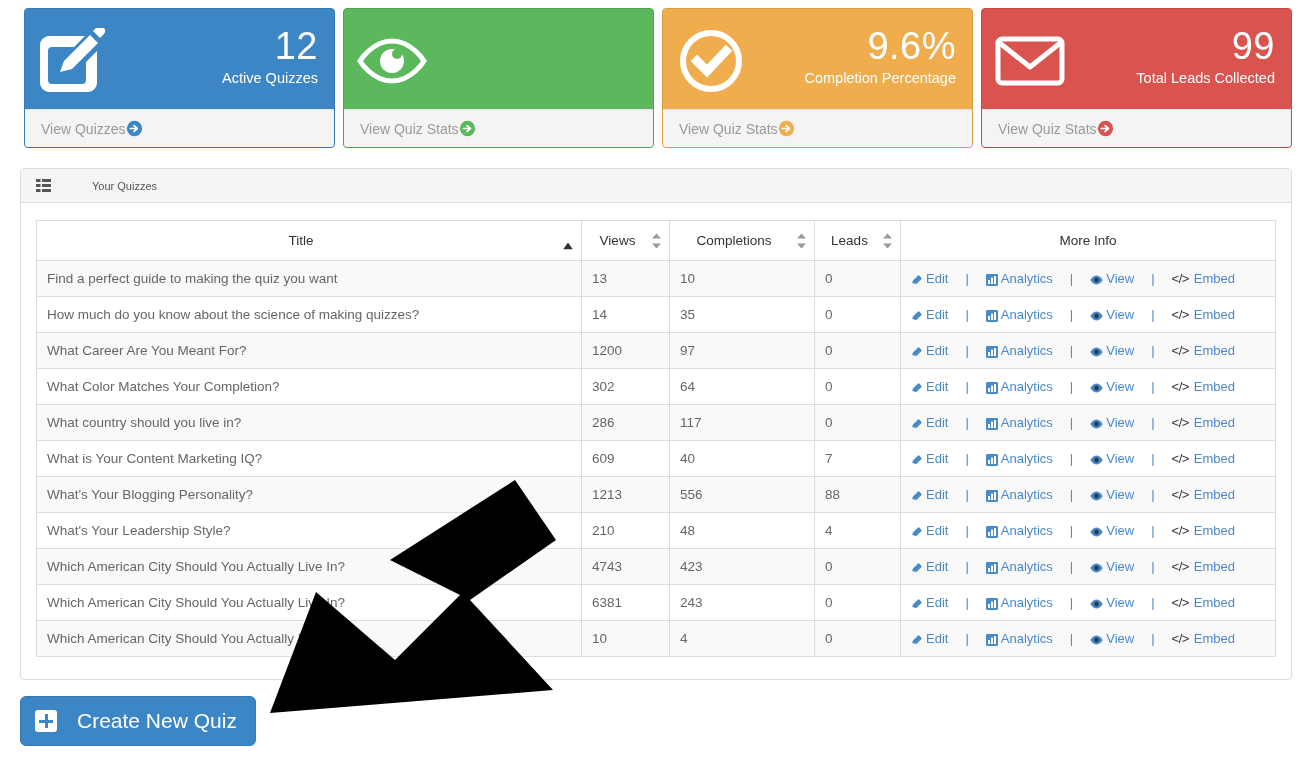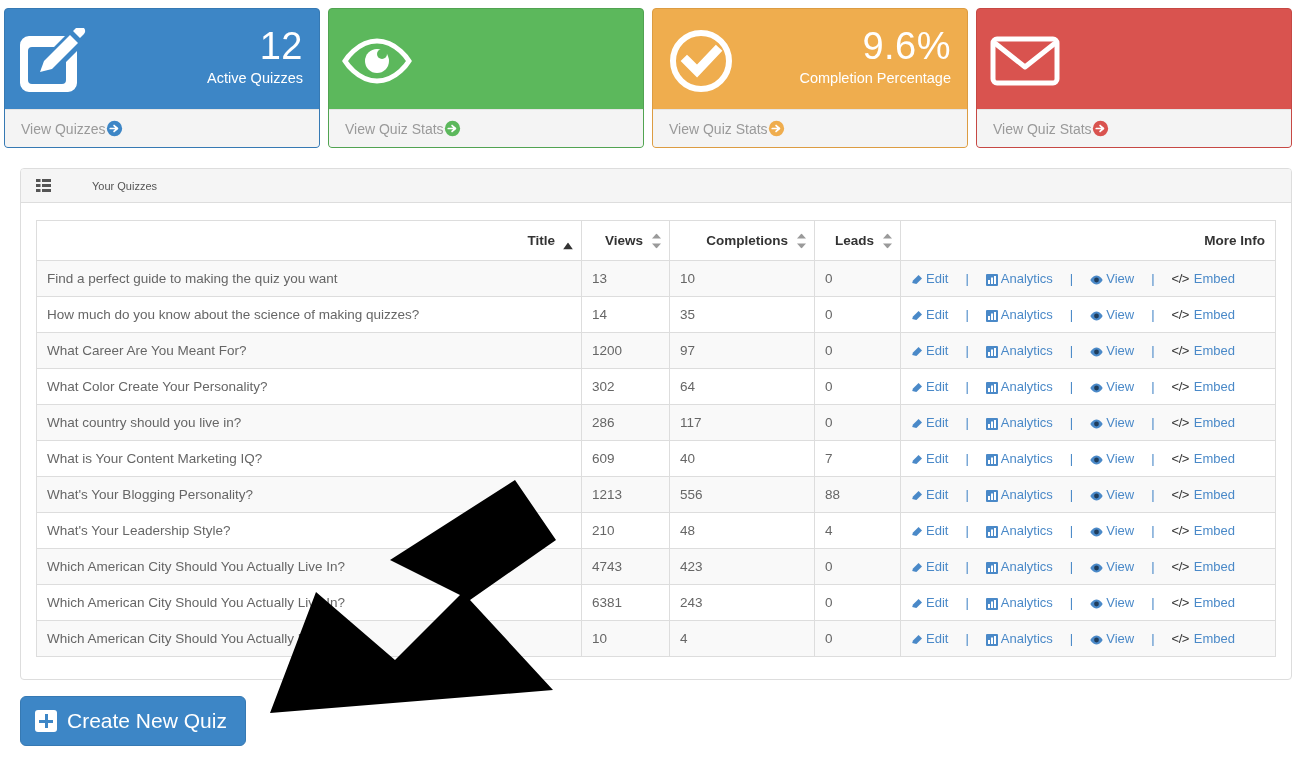--- a/index.html
+++ b/index.html
@@ -14,21 +14,21 @@
     position: relative;
     width: 1308px; height: 779px;
     overflow: hidden;
     background: #ffffff;
   }
 
   
   .cards {
     display: flex;
     gap: 8px;
-    padding: 8px 16px 0 4px;
+    padding: 8px 16px 0 24px;
     border-radius: 15px;
   }
   .card {
     flex: 1 1 0;
     border-radius: 4px;
     overflow: hidden;
     position: relative;
   }
   .card-body {
     height: 100px;
@@ -109,23 +109,23 @@
   .panel-body { padding: 17px 15px 22px 15px; }
 
   
   table.quiz-table {
     width: 100%;
     border-collapse: collapse;
     border: 1px solid #dddddd;
     font-size: 13.5px;
   }
   table.quiz-table th {
-    text-align: right;
+    text-align: center;
     font-size: 13.5px;
-    font-weight: bold;
+    font-weight: normal;
     color: #333333;
     padding: 12px 10px;
     border: 1px solid #dddddd;
     border-top: 0;
     background: #ffffff;
     position: relative;
     white-space: nowrap;
   }
   table.quiz-table th.sortable { cursor: pointer; padding-right: 26px; }
   table.quiz-table td {
@@ -177,21 +177,21 @@
     letter-spacing: -0.5px;
     color: #333;
     margin-right: 2px;
   }
 
   
   .create-wrap { padding: 16px 0 0 20px; }
   .btn-create {
     display: inline-flex;
     align-items: center;
-    gap: 10px;
+    gap: 20px;
     background: #3d86c6;
     border: 1px solid #3679b3;
     border-radius: 6px;
     color: #ffffff;
     font-size: 21px;
     padding: 12px 18px 12px 14px;
     cursor: pointer;
     font-family: "Liberation Sans", sans-serif;
   }
   .plus-box {
@@ -294,20 +294,24 @@
       </div>
     </div>
 
     <div class="card red">
       <div class="card-body">
         <div class="card-icon">
           <svg width="72" height="56" viewBox="0 0 72 56" fill="none">
             <rect x="4" y="6" width="64" height="44" rx="4" stroke="#ffffff" stroke-width="5" fill="none"></rect>
             <path d="M7 11 L36 34 L65 11" stroke="#ffffff" stroke-width="5" fill="none" stroke-linecap="round" stroke-linejoin="round"></path>
           </svg>
+        </div>
+        <div class="card-figures">
+          <div class="card-number">99</div>
+          <div class="card-label">Total Leads Collected</div>
         </div>
       </div>
       <div class="card-footer">
         <span class="card-footer-text">View Quiz Stats</span>
         <span>
           <svg class="footer-arrow" viewBox="0 0 20 20">
               <circle cx="10" cy="10" r="9" fill="#d9534f"></circle>
               <path d="M5 10 h7 M9.5 6.5 L13.5 10 L9.5 13.5" stroke="#fff" stroke-width="2" fill="none" stroke-linecap="round" stroke-linejoin="round"></path>
             </svg>
         </span>
@@ -487,21 +491,21 @@
                   </a>
                   <span class="action-sep">|</span>
                   <a class="action-link" href="#">
                     <span class="embed-glyph">&lt;/&gt;</span>
                     <span>Embed</span>
                   </a>
                 </span>
               </td>
             </tr>
             <tr>
-              <td>What Color Create Your Personality?</td>
+              <td>What Color Matches Your Completion?</td>
               <td>302</td>
               <td>64</td>
               <td>0</td>
               <td>
                 <span class="actions">
                   <a class="action-link" href="#">
                     <span><svg class="action-icon" width="12" height="12" viewBox="0 0 12 12">
                         <path d="M1.2 9 L2 6.6 L7.6 1 L11 4.4 L5.4 10 Z" fill="#4a89c8"></path>
                       </svg></span>
                     <span>Edit</span>

